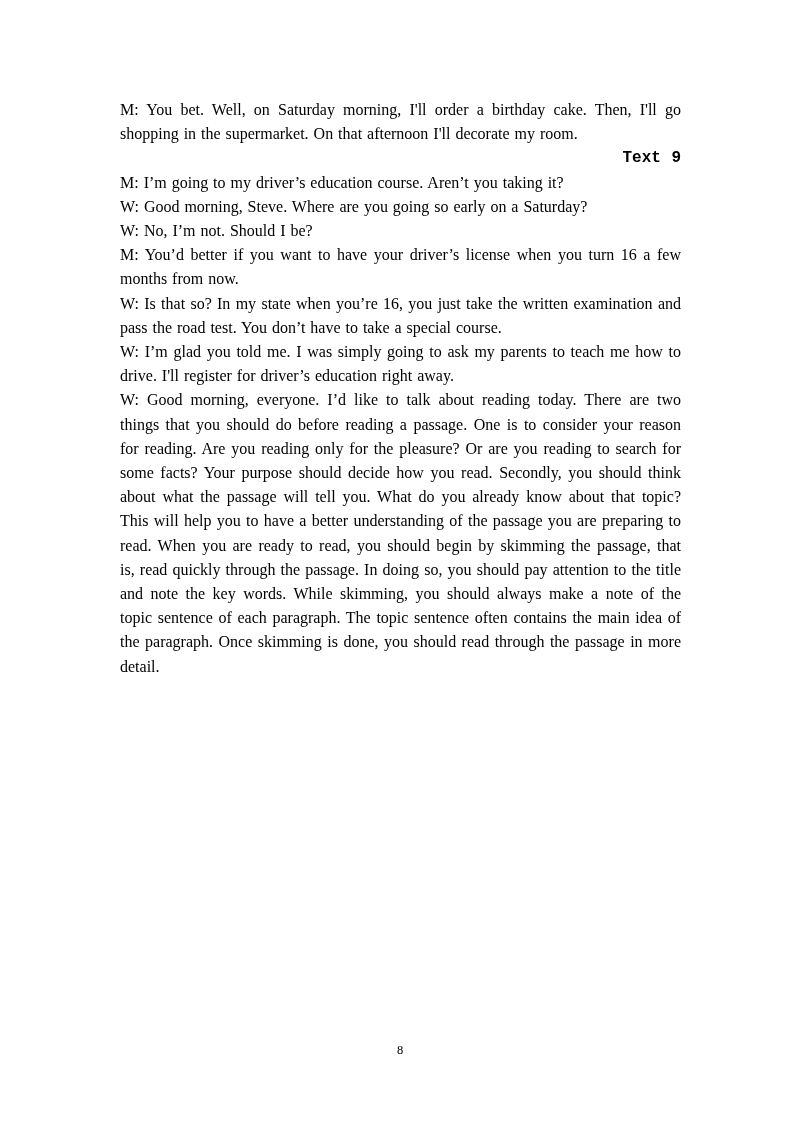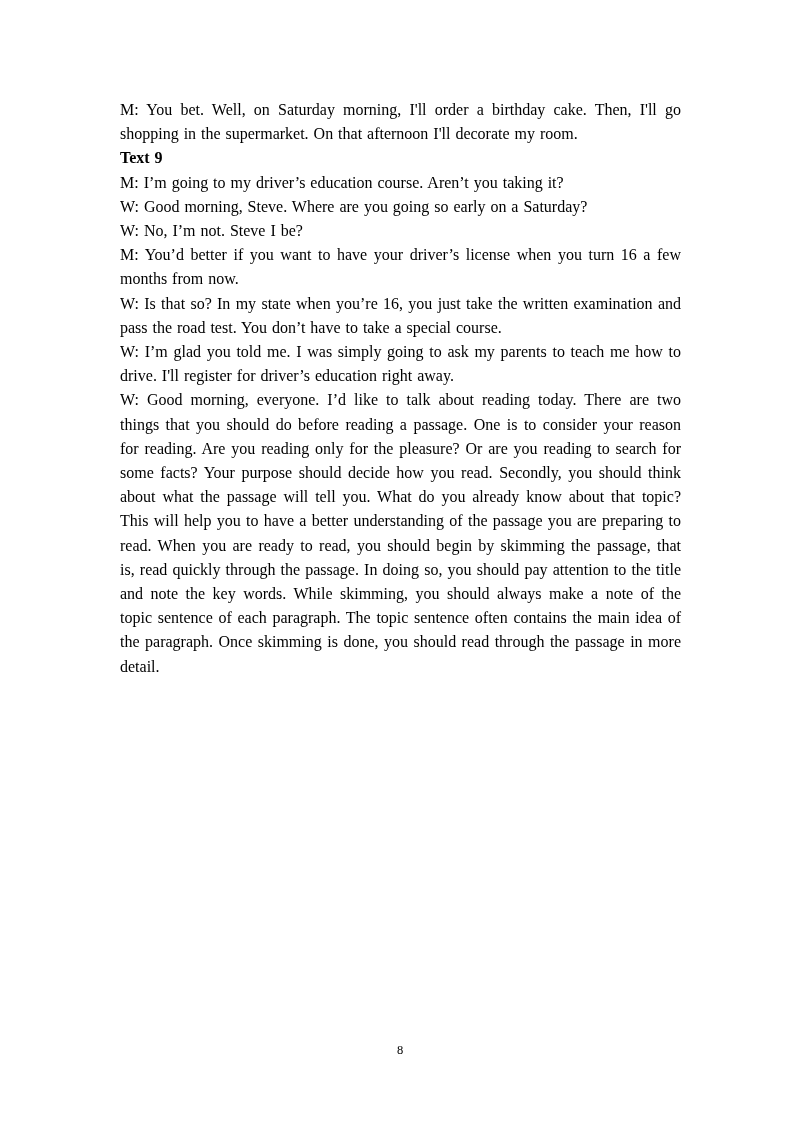--- a/index.html
+++ b/index.html
@@ -25,41 +25,42 @@
     line-height: 24.2px;
   }
   .content p {
     margin: 0;
     padding: 0;
     text-align: justify;
     word-spacing: 0.06em;
   }
   .content p.heading {
     font-weight: bold;
-    text-align: left;
+    text-align: right;
+    font-family: Liberation Mono, monospace;
   }
   .page-number {
     position: absolute;
     left: 0;
     top: 1042px;
     width: 100%;
     text-align: center;
     font-size: 12.5px;
     line-height: 16px;
   }
 </style>
 </head>
 <body>
 
 <div class="page">
   <div class="content">
       <p class="dialogue">M: You bet. Well, on Saturday morning, I'll order a birthday cake. Then, I'll go shopping in the supermarket. On that afternoon I'll decorate my room.</p>
       <p class="heading">Text 9</p>
       <p class="dialogue">M: I’m going to my driver’s education course. Aren’t you taking it?</p>
       <p class="dialogue">W: Good morning, Steve. Where are you going so early on a Saturday?</p>
-      <p class="dialogue">W: No, I’m not. Steve I be?</p>
+      <p class="dialogue">W: No, I’m not. Should I be?</p>
       <p class="dialogue">M: You’d better if you want to have your driver’s license when you turn 16 a few months from now.</p>
       <p class="dialogue">W: Is that so? In my state when you’re 16, you just take the written examination and pass the road test. You don’t have to take a special course.</p>
       <p class="dialogue">W: I’m glad you told me. I was simply going to ask my parents to teach me how to drive. I'll register for driver’s education right away.</p>
       <p class="dialogue">W: Good morning, everyone. I’d like to talk about reading today. There are two things that you should do before reading a passage. One is to consider your reason for reading. Are you reading only for the pleasure? Or are you reading to search for some facts? Your purpose should decide how you read. Secondly, you should think about what the passage will tell you. What do you already know about that topic? This will help you to have a better understanding of the passage you are preparing to read. When you are ready to read, you should begin by skimming the passage, that is, read quickly through the passage. In doing so, you should pay attention to the title and note the key words. While skimming, you should always make a note of the topic sentence of each paragraph. The topic sentence often contains the main idea of the paragraph. Once skimming is done, you should read through the passage in more detail.</p>
     </div>
   <div class="page-number">8</div>
 </div>
 
 </body></html>

